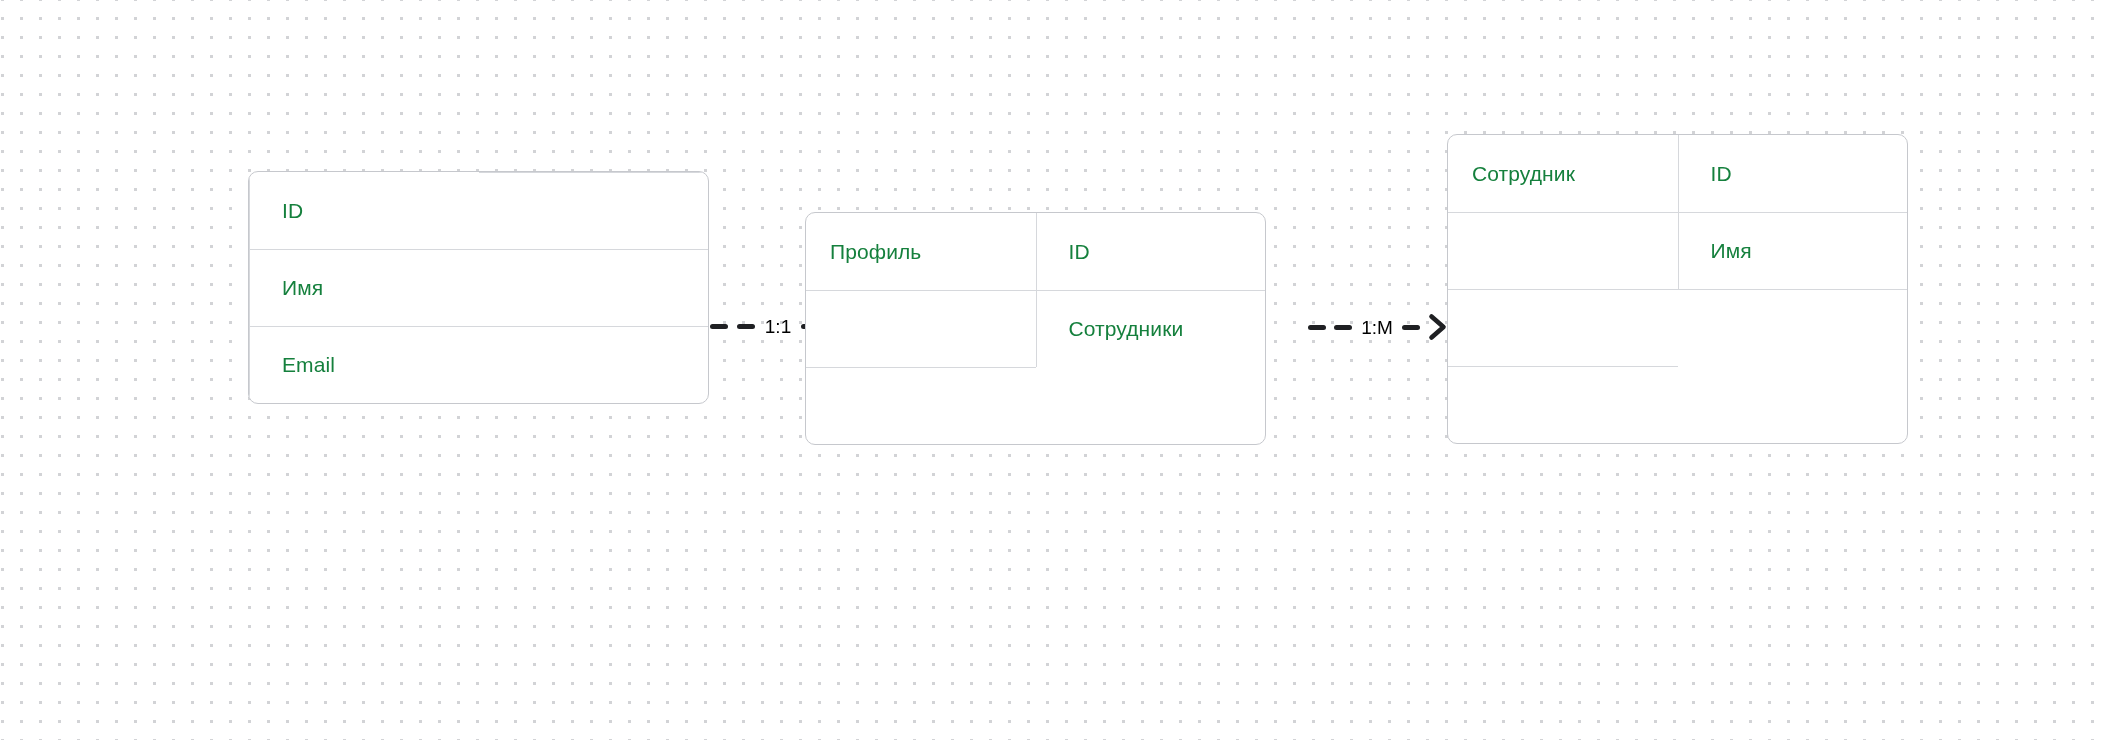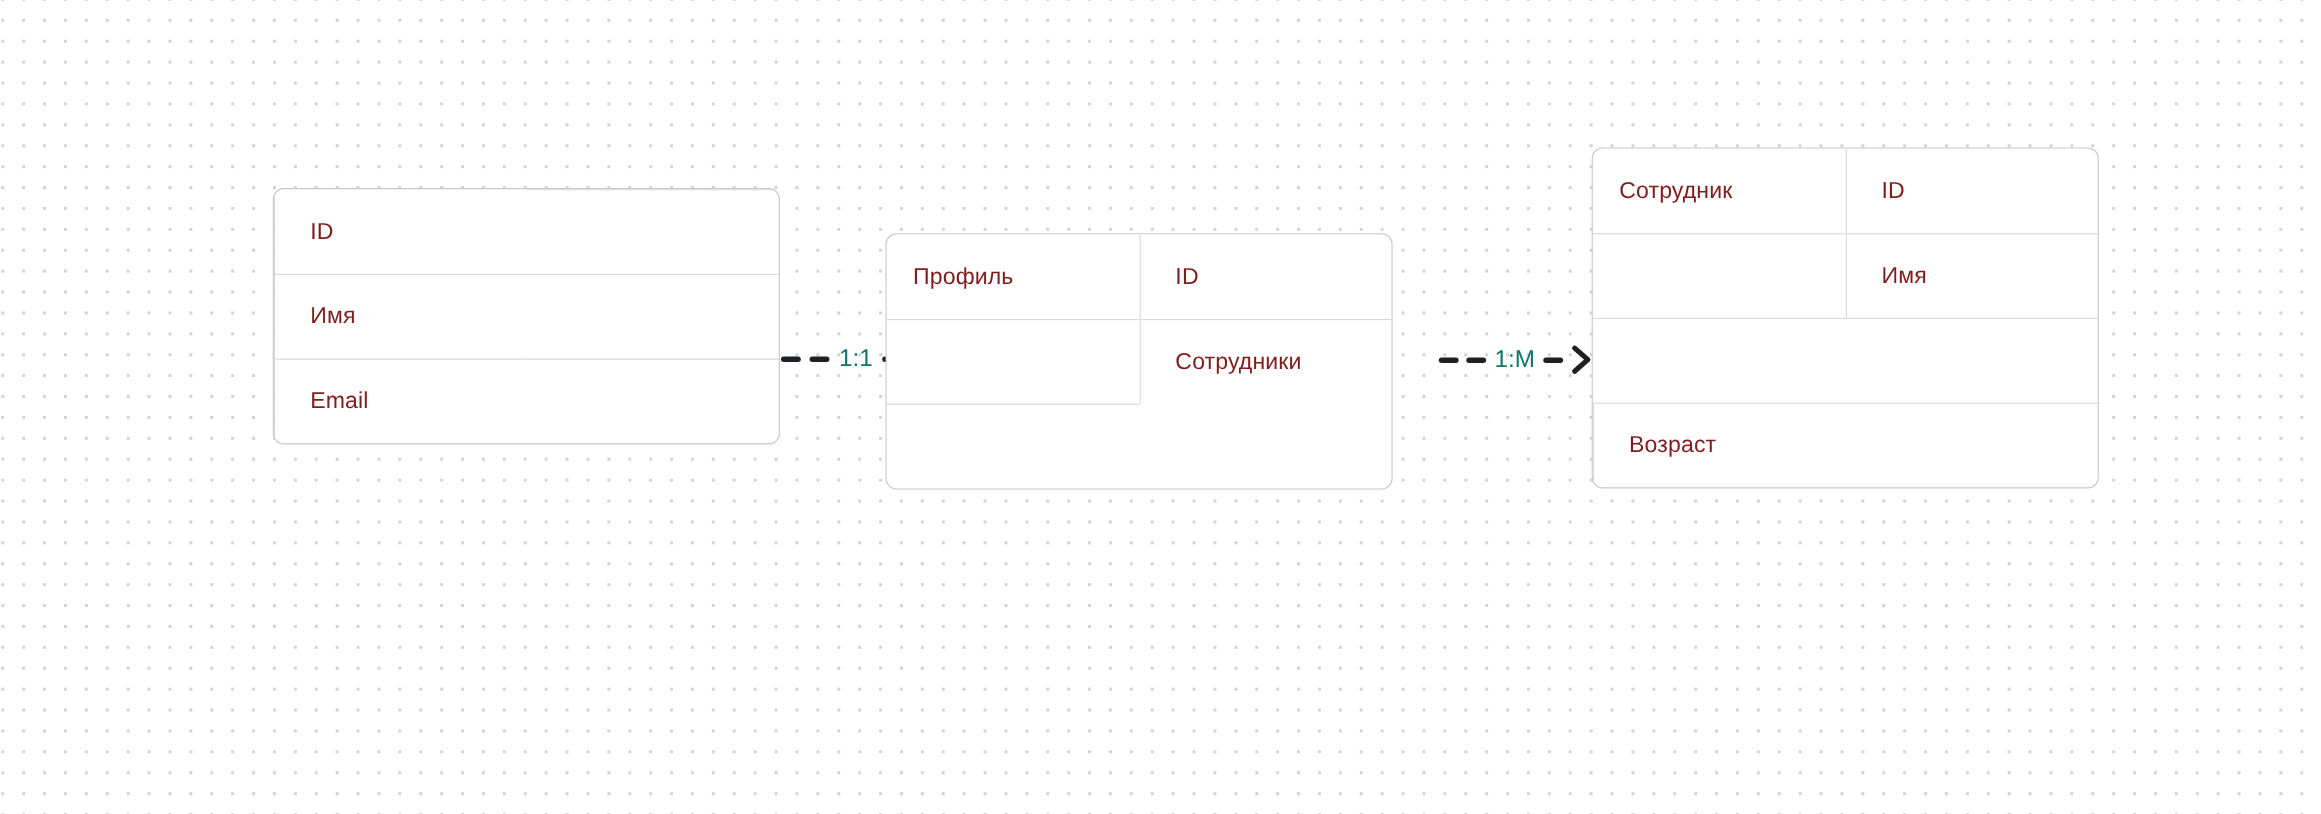--- a/index.html
+++ b/index.html
@@ -24,21 +24,21 @@
     overflow: hidden;
     display: grid;
     grid-template-columns: 1fr 1fr;
     grid-auto-rows: 77px;
   }
   .entity .cell {
     display: flex;
     align-items: center;
     padding-left: 24px;
     font-size: 21px;
-    color: #7f1d1d;
+    color: #15803d;
     letter-spacing: 0.1px;
     border-top: 1.5px solid #d6d8dc;
     white-space: nowrap;
     overflow: hidden;
   }
   .entity .cell.first-row { border-top: none; }
   .entity .cell.field-cell { border-left: 1.5px solid #d6d8dc; padding-left: 32px; }
 
   #entity-user     { left: 248px;  top: 171px; }
   #entity-profile  { left: 805px;  top: 212px; }
@@ -56,23 +56,23 @@
   #connector-2 { left: 1308px; top: 312px; width: 139px; }
 
   .dash {
     width: 18px;
     height: 5px;
     border-radius: 2.5px;
     background: #1f2023;
     flex: none;
   }
   .rel-label {
-    font-size: 22px;
+    font-size: 19px;
     font-weight: 500;
-    color: #0f766e;
+    color: #000000;
     line-height: 1;
     padding: 0 1px;
     flex: none;
     text-align: center;
   }
   .arrowhead { flex: none; display: flex; align-items: center; }
 </style>
 </head>
 <body>
 
@@ -117,15 +117,14 @@
   </span>
 </div>
 
 <div class="entity" id="entity-employee">
   <div class="cell first-row title-cell">Сотрудник</div>
   <div class="cell first-row field-cell">ID</div>
   <div class="cell"></div>
   <div class="cell field-cell">Имя</div>
   <div class="cell"></div>
   <div class="cell"></div>
-  <div class="cell field-cell">Возраст</div>
   <div class="cell"></div>
 </div>
 
 </body></html>

